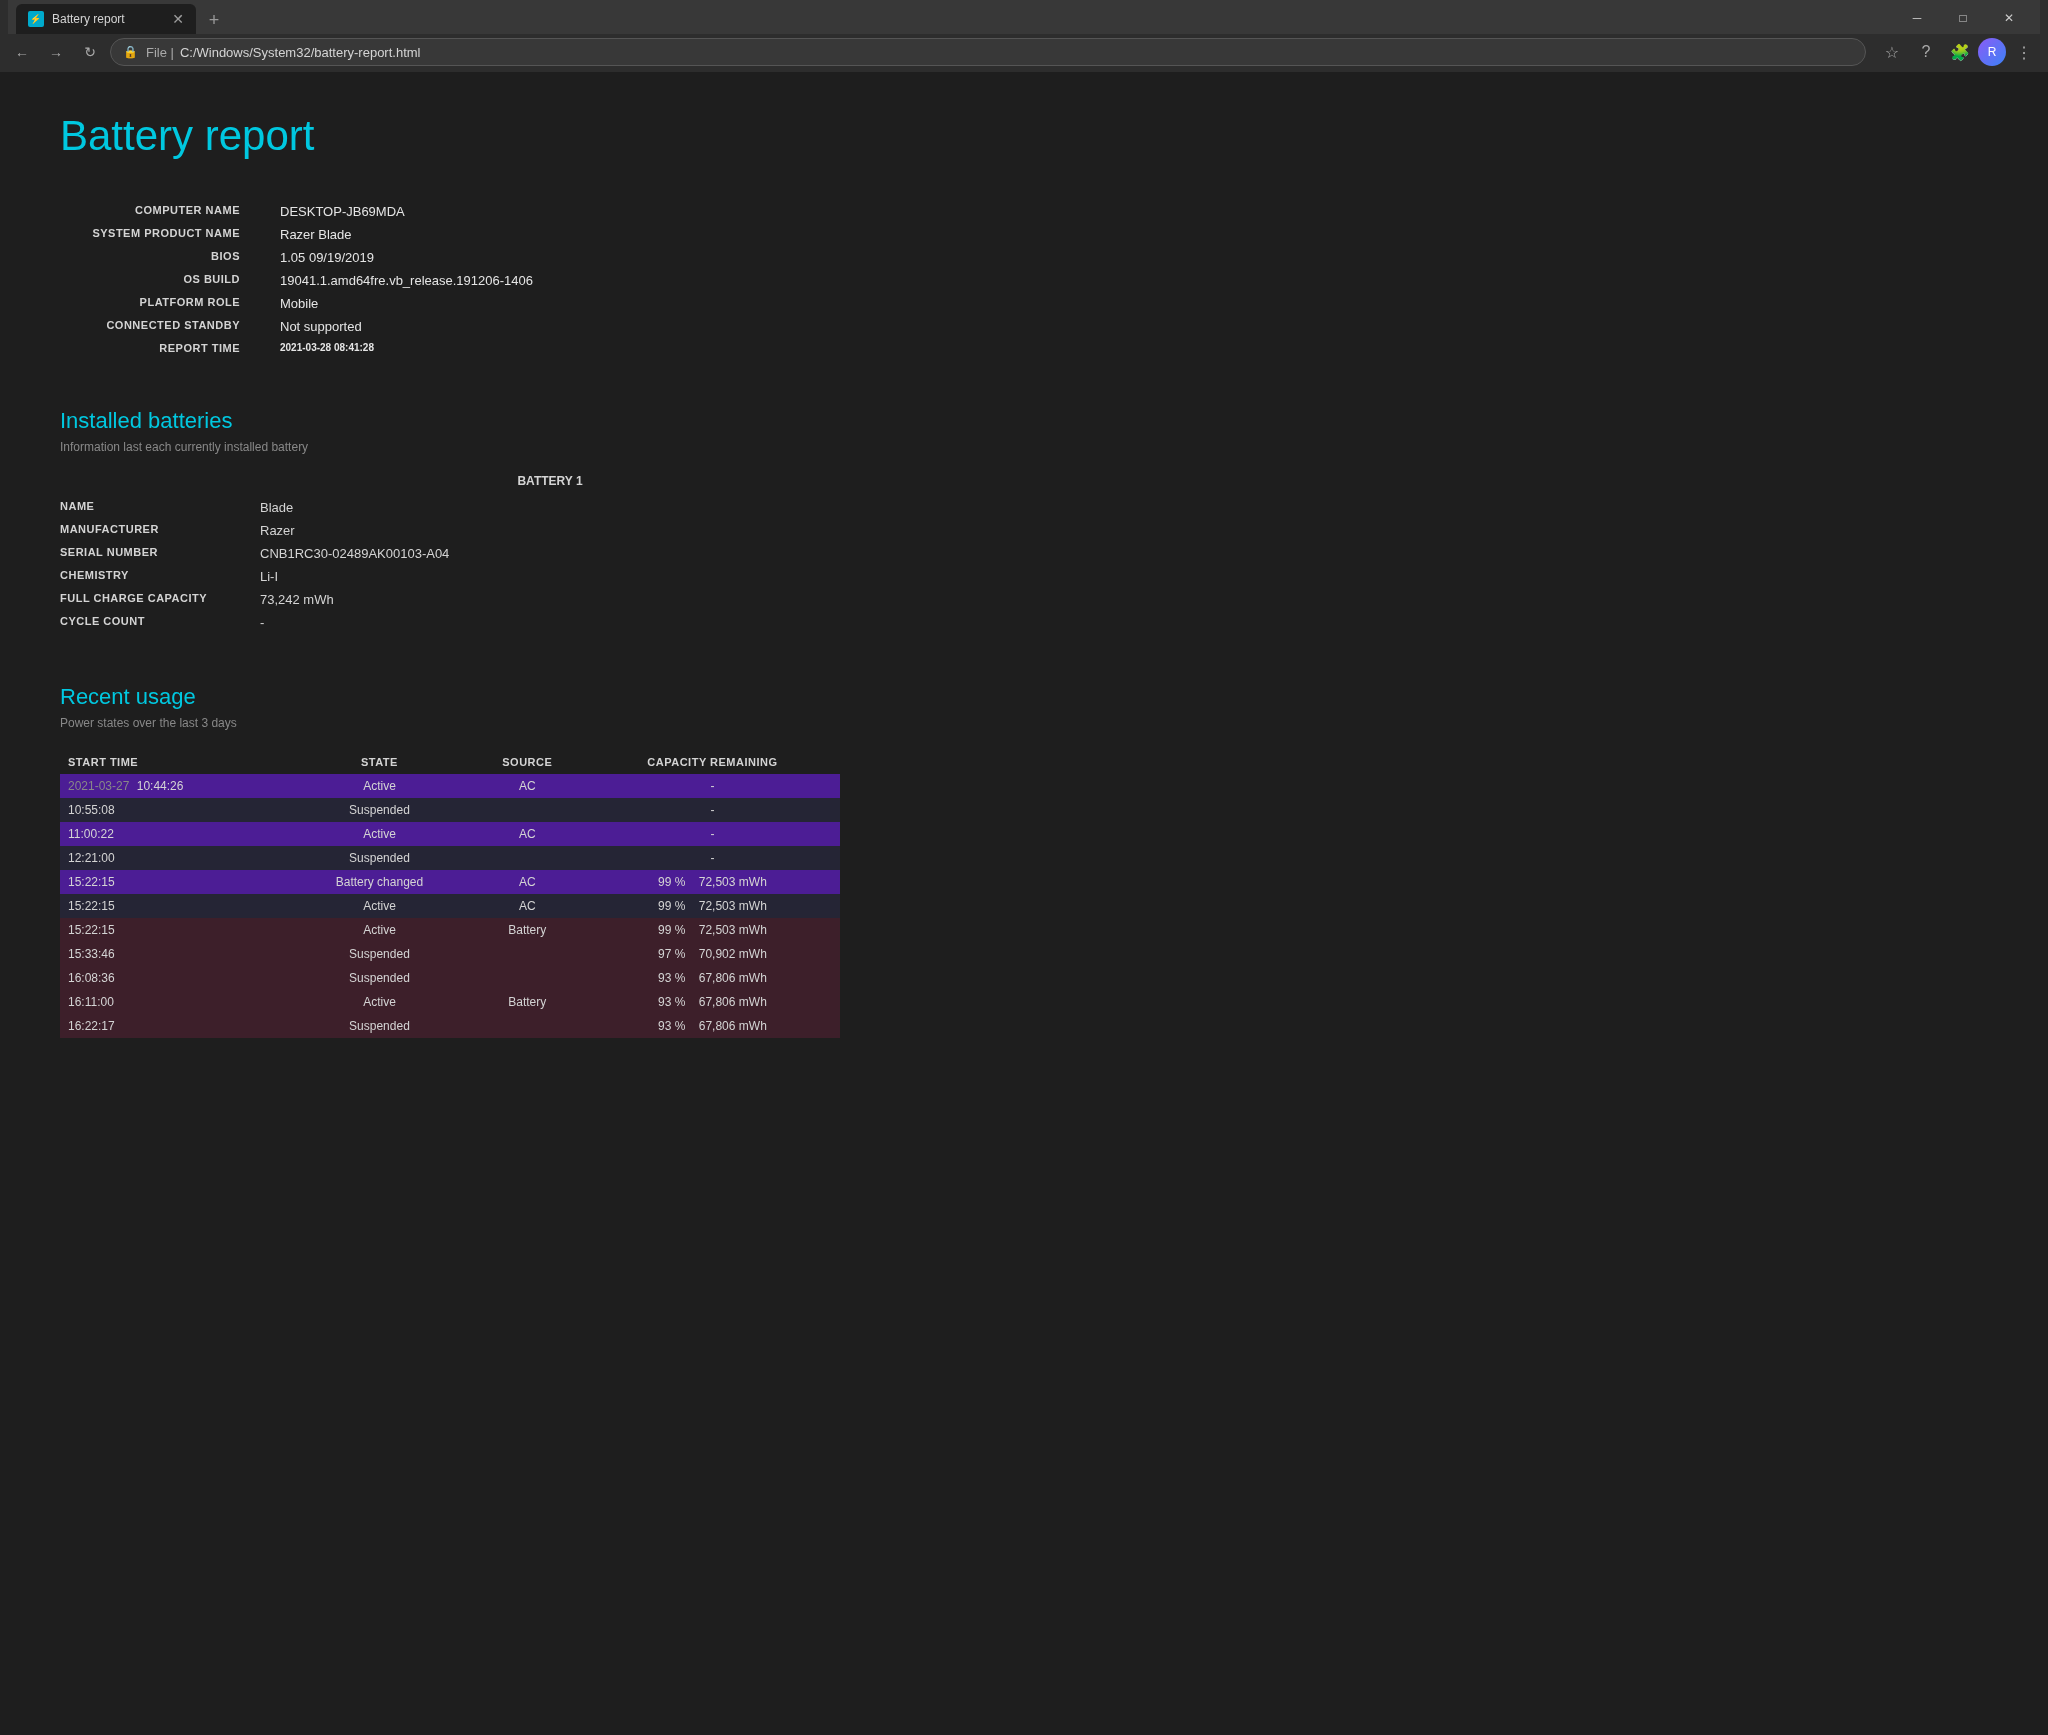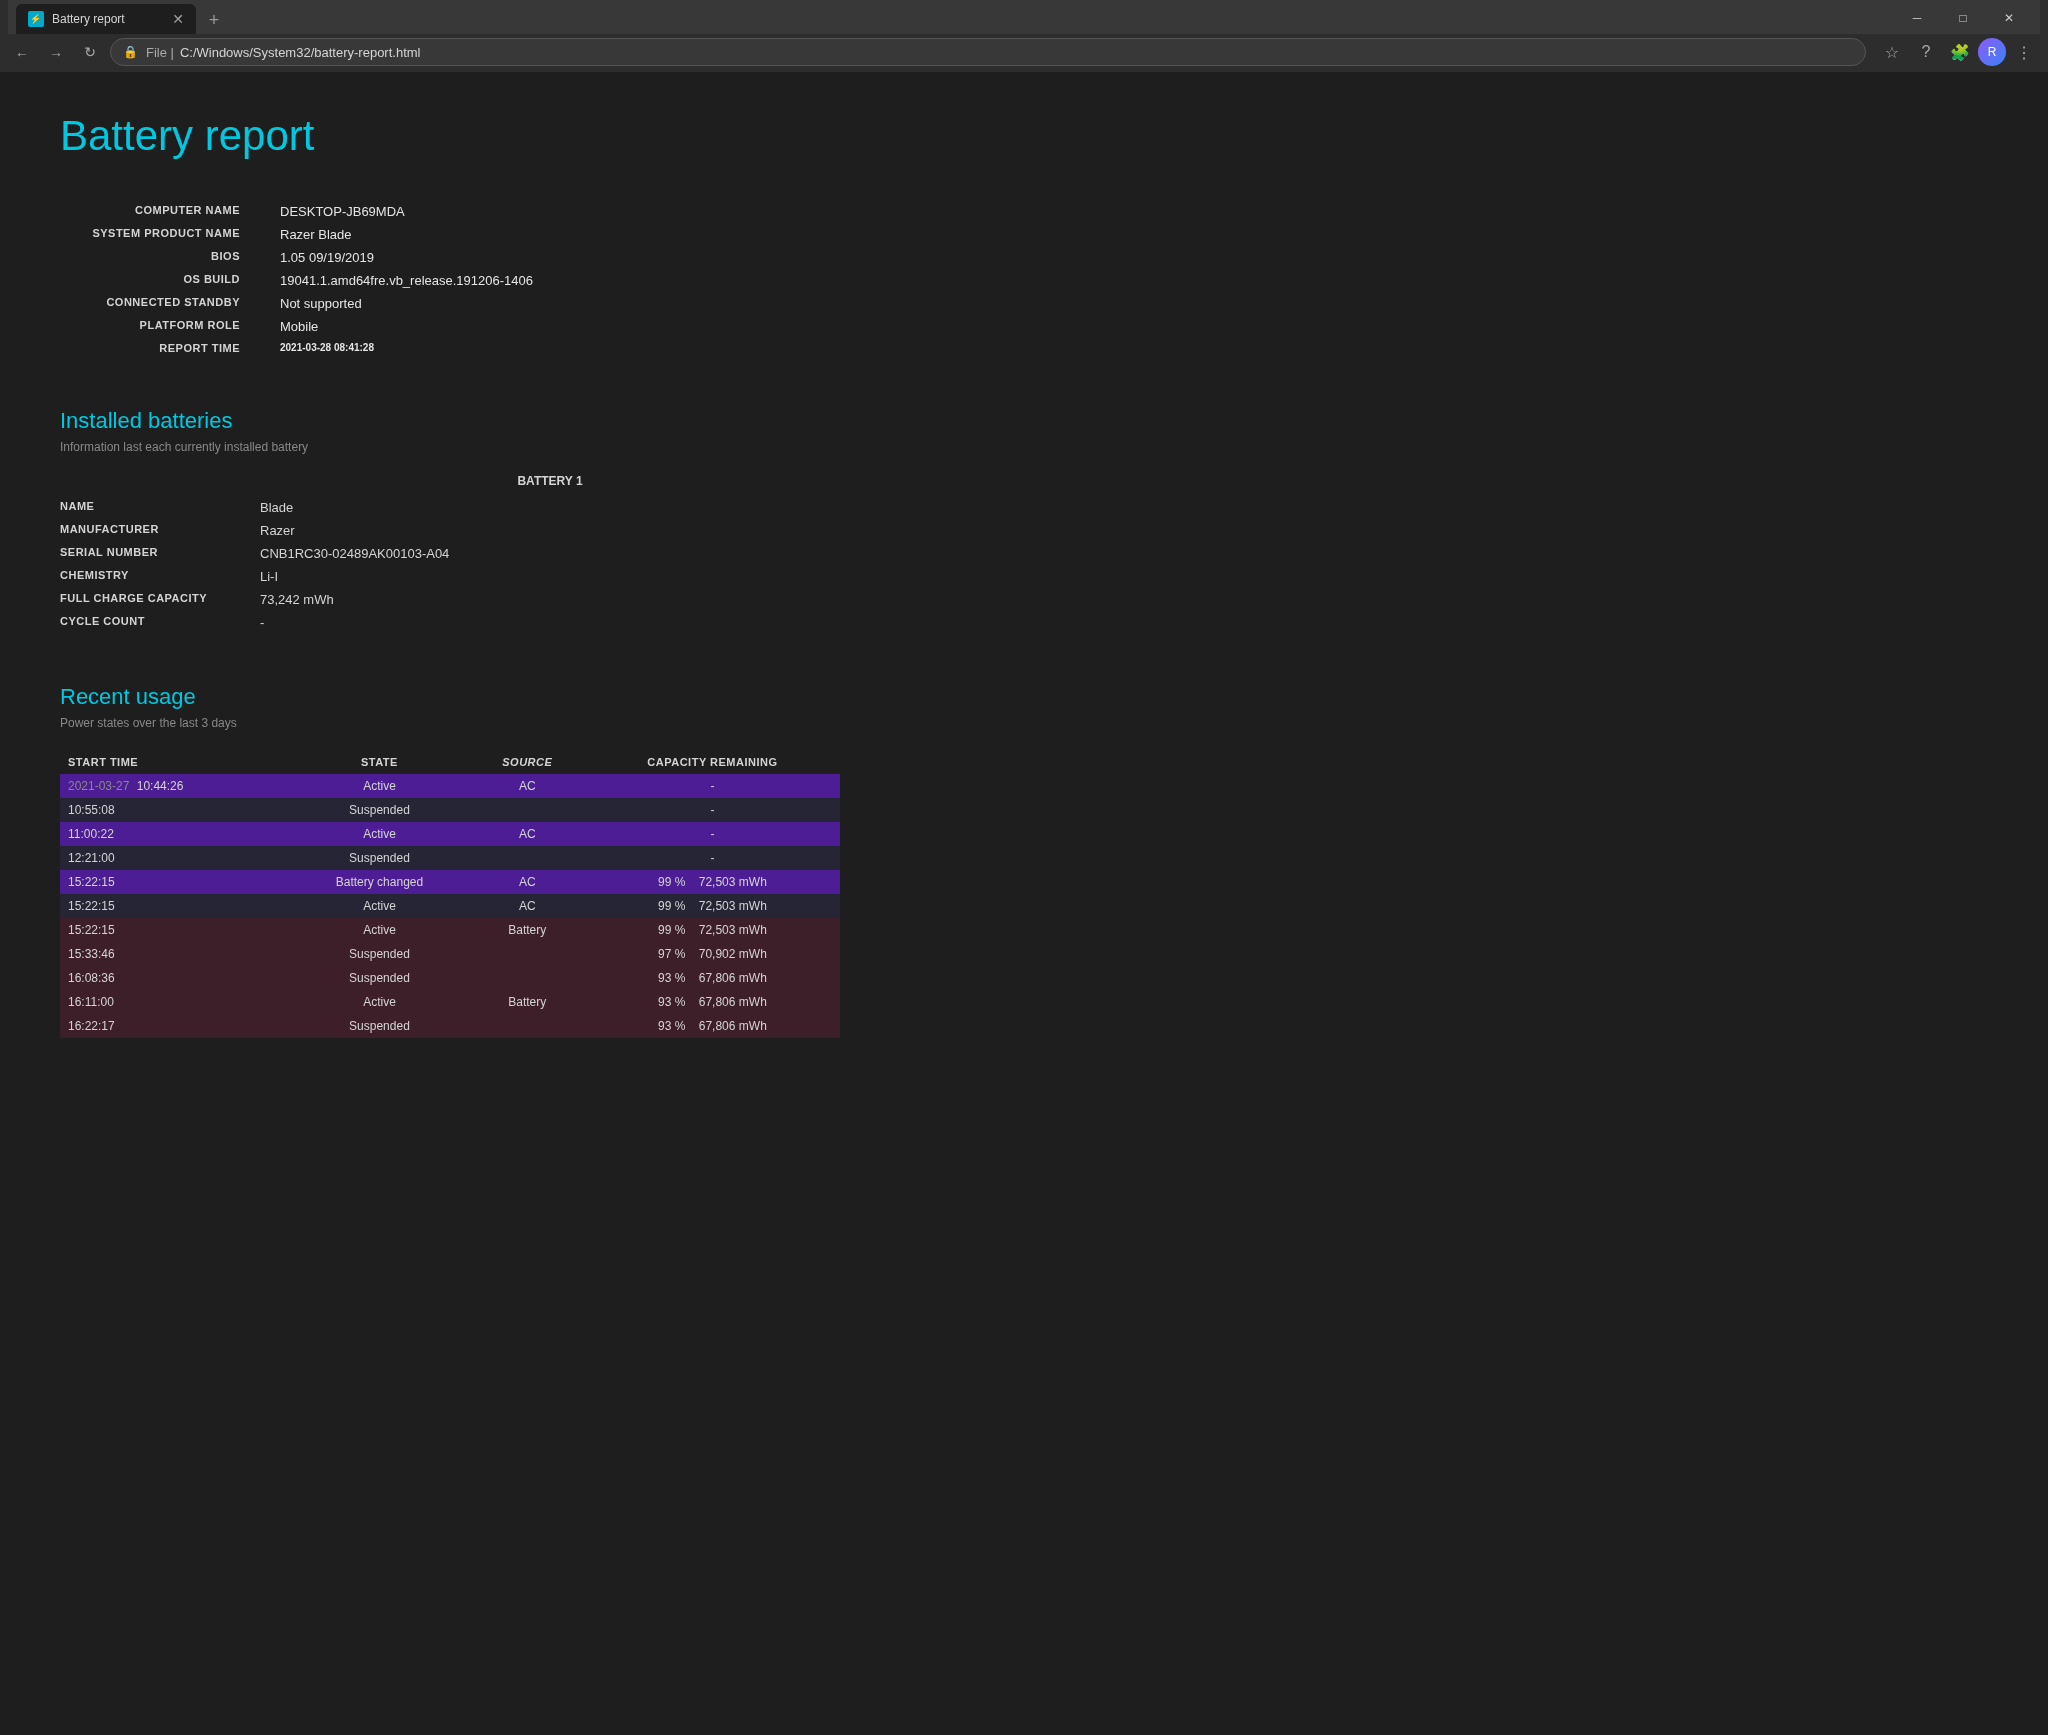--- a/index.html
+++ b/index.html
@@ -325,26 +325,26 @@
     </div>
     <div class="info-row">
       <span class="info-label">BIOS</span>
       <span class="info-value">1.05 09/19/2019</span>
     </div>
     <div class="info-row">
       <span class="info-label">OS BUILD</span>
       <span class="info-value">19041.1.amd64fre.vb_release.191206-1406</span>
     </div>
     <div class="info-row">
+      <span class="info-label">PLATFORM ROLE</span>
+      <span class="info-value">Mobile</span>
+    </div>
+    <div class="info-row">
       <span class="info-label">CONNECTED STANDBY</span>
       <span class="info-value">Not supported</span>
-    </div>
-    <div class="info-row">
-      <span class="info-label">PLATFORM ROLE</span>
-      <span class="info-value">Mobile</span>
     </div>
     <div class="info-row">
       <span class="info-label">REPORT TIME</span>
       <span class="info-value bold">2021-03-28  08:41:28</span>
     </div>
   </div>
 
   <div>
     <h2 class="section-title">Installed batteries</h2>
     <p class="section-subtitle">Information last each currently installed battery</p>
@@ -387,21 +387,21 @@
 
   <div>
     <h2 class="section-title">Recent usage</h2>
     <p class="section-subtitle">Power states over the last 3 days</p>
 
     <table class="usage-table">
       <thead>
         <tr>
           <th>START TIME</th>
           <th class="center" style="text-align:center;">STATE</th>
-          <th class="center" style="text-align:center;font-style:italic;">SOURCE</th>
+          <th class="center" style="text-align:center;">SOURCE</th>
           <th class="center" style="text-align:center;">CAPACITY REMAINING</th>
         </tr>
       </thead>
       <tbody id="usage-table-body">
       <tr class="row-light">
     <td><span style="color:#888;margin-right:4px;">2021-03-27</span> 10:44:26</td>
     <td style="text-align:center;">Active</td>
     <td style="text-align:center;">AC</td>
     <td style="text-align:center;">-</td>
   </tr>

